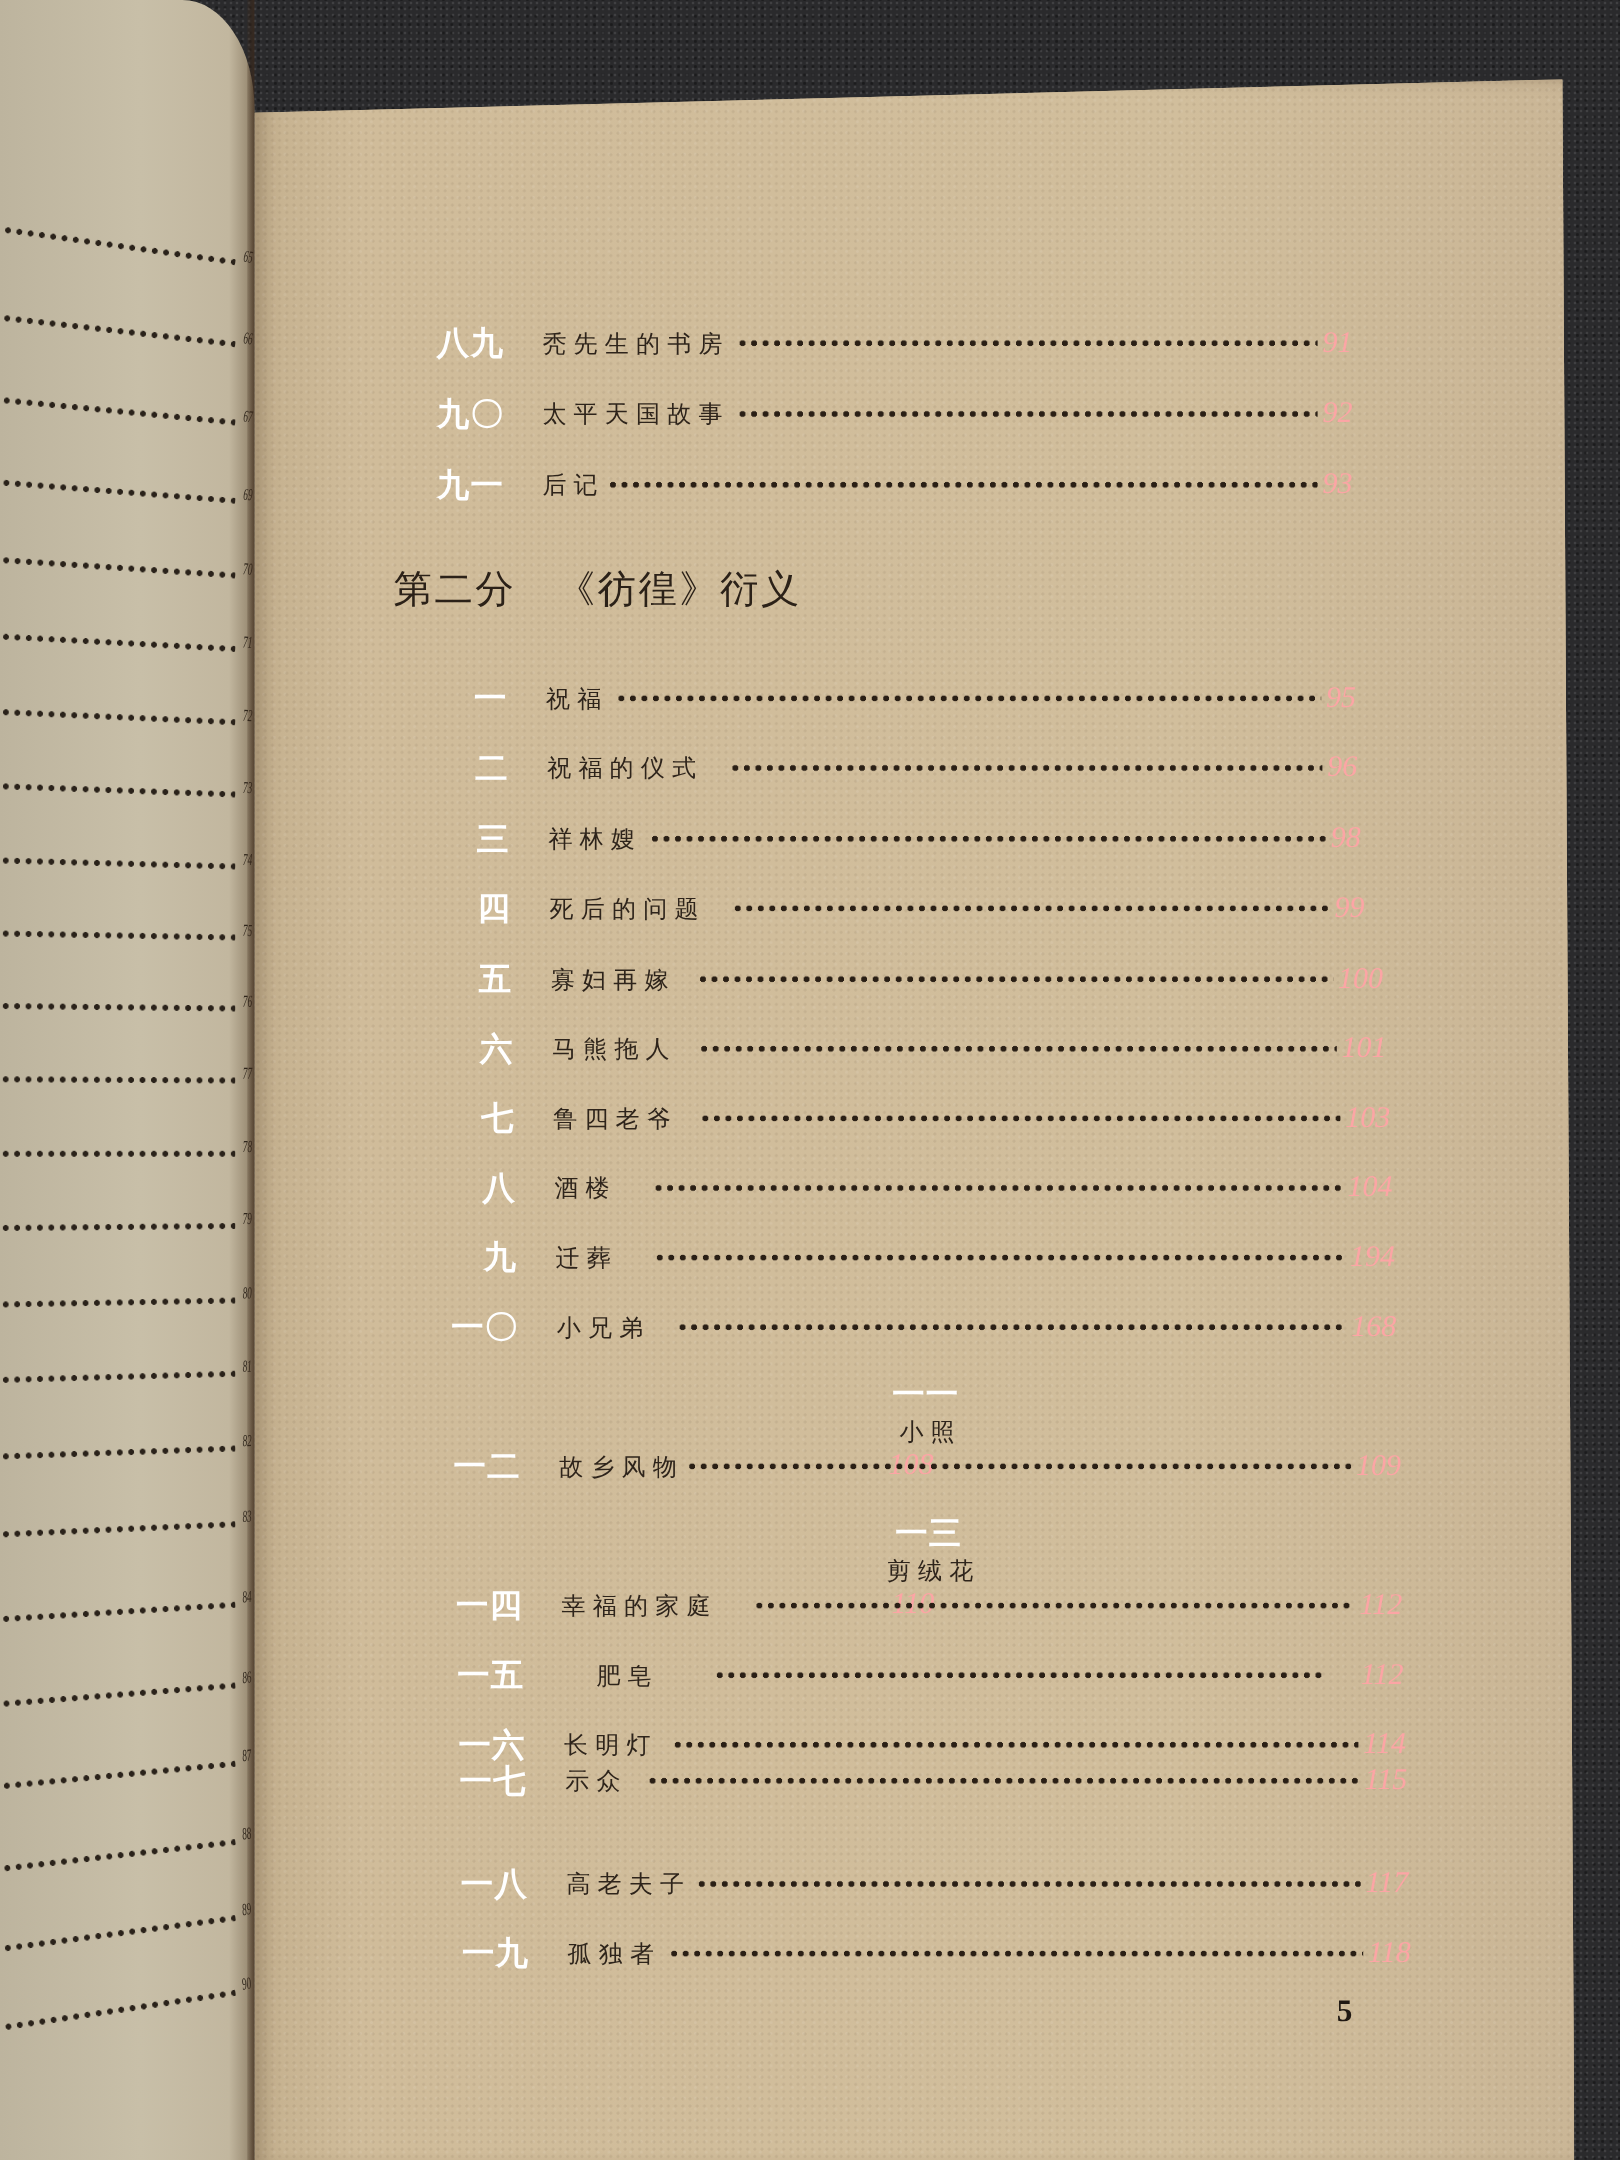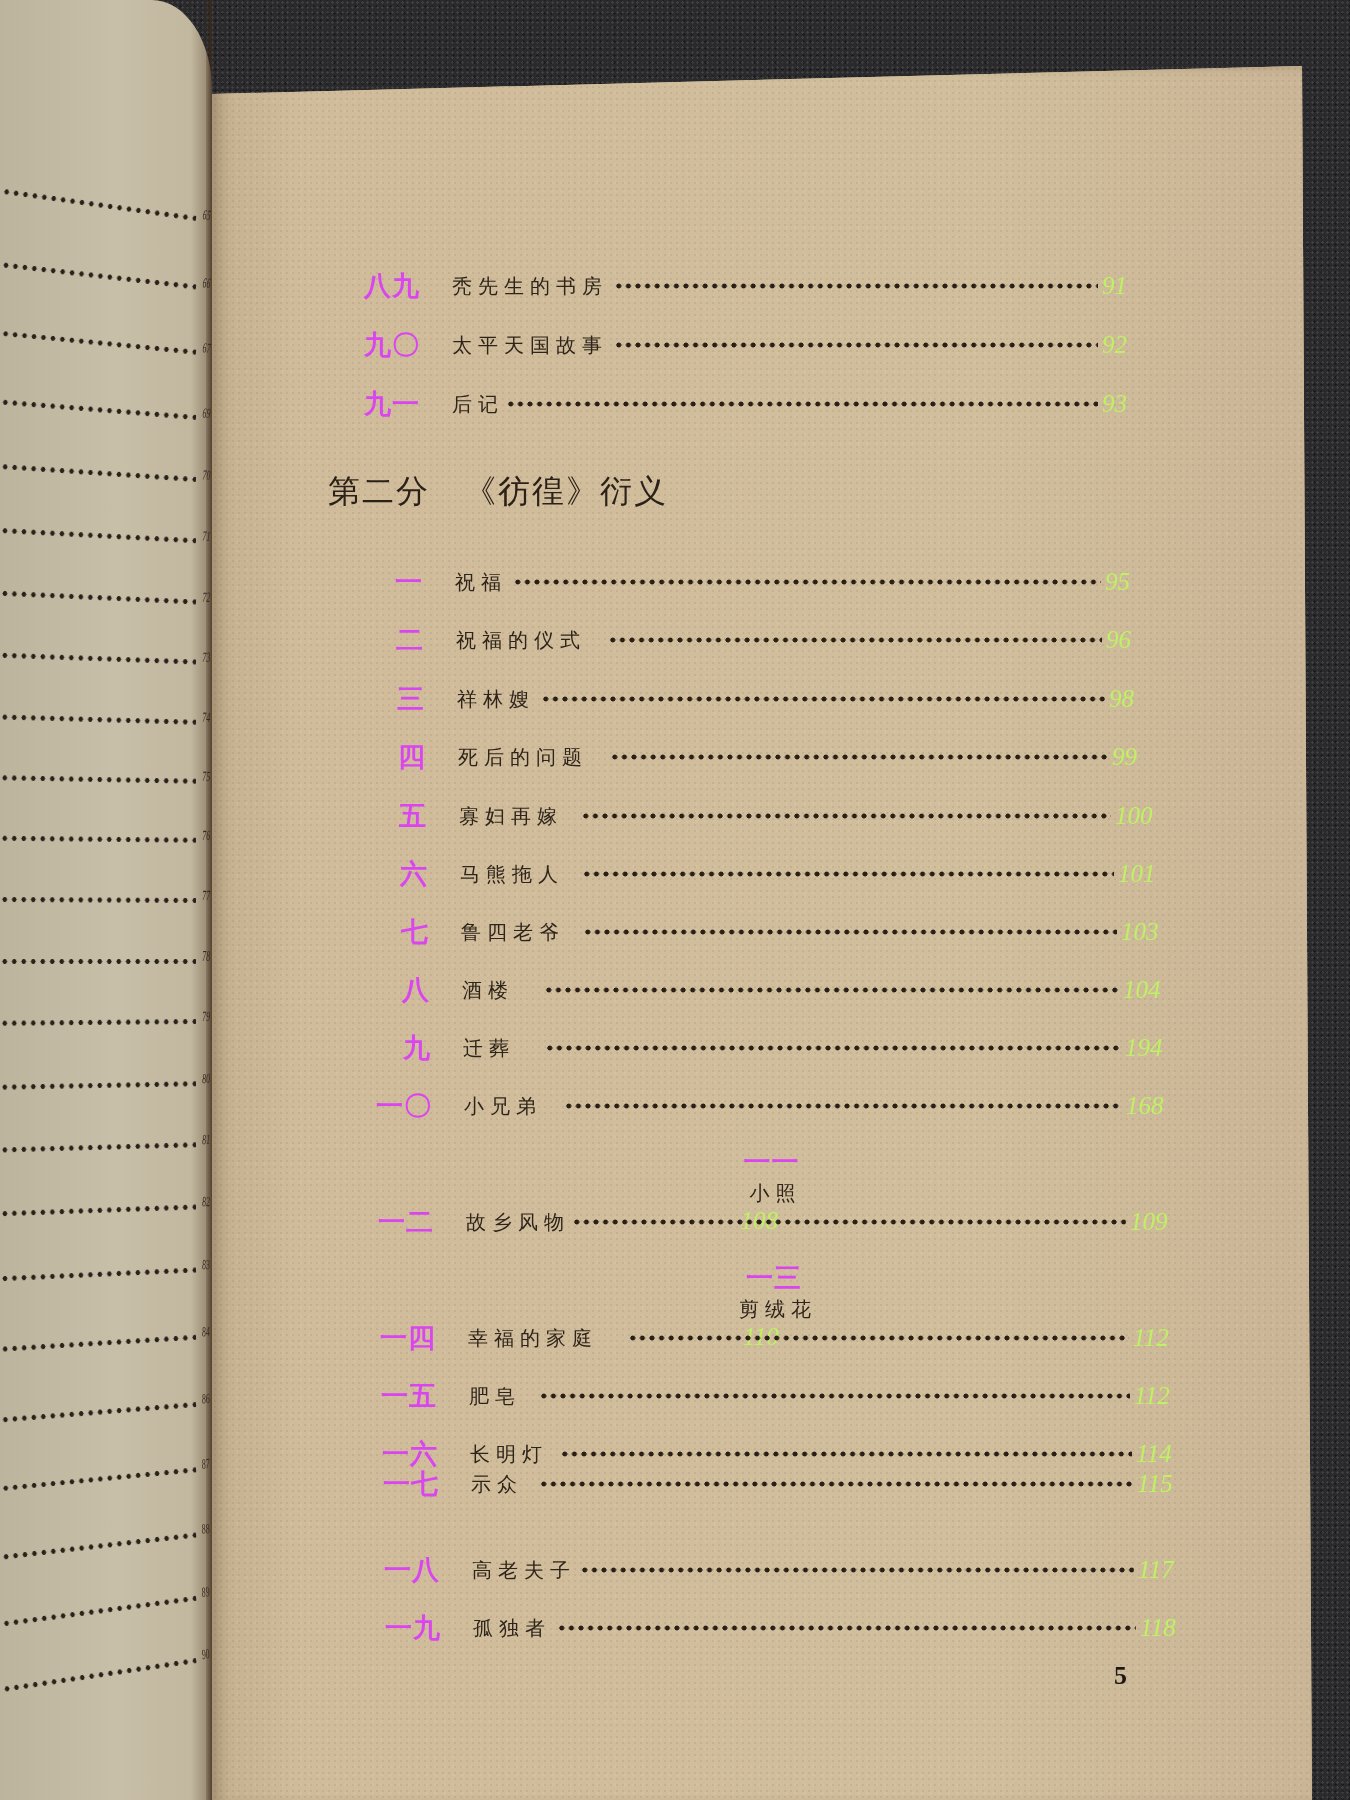--- a/index.html
+++ b/index.html
@@ -49,34 +49,34 @@
     background-position: 0 0, 3px 4px, 0 0;
     clip-path: polygon(0 28px, 1090px 0, 1100px 1740px, 0 1740px);
     box-shadow: inset 8px 0 12px rgba(80,60,40,0.25);
   }
   .toc-row {
     position: absolute; height: 40px; display: flex; align-items: center;
     color: #2b2118;
   }
   .num {
     font-family: "DejaVu Sans", sans-serif; font-weight: bold; font-size: 27px;
-    text-align: right; width: 80px; letter-spacing: 1px; color: #d946ef;
+    text-align: right; width: 80px; letter-spacing: 1px; color: #ffffff;
   }
   .title {
     font-family: "DejaVu Sans", sans-serif; font-size: 20px; letter-spacing: 6px;
     margin-left: 32px; white-space: nowrap; color: #2e241b;
   }
   .leader {
     flex: 1; height: 6px; margin: 0 4px 0 6px; align-self: center;
     background-image: radial-gradient(circle, #2a1f15 2.3px, transparent 2.7px);
     background-size: 9.6px 6px; background-repeat: repeat-x;
   }
   .page {
     font-family: "Liberation Serif", serif; font-style: italic; font-size: 25px;
-    color: #bef264; min-width: 38px; text-align: left;
+    color: #fca5a5; min-width: 38px; text-align: left;
   }
   .section-heading {
     position: absolute; left: 328px; top: 470px;
     font-family: "DejaVu Sans", sans-serif; font-size: 32px; color: #2b2118;
     letter-spacing: 2px; display: flex; gap: 34px;
   }
   .page-number {
     position: absolute; left: 1114px; top: 1661px;
     font-family: "Liberation Serif", serif; font-weight: bold; font-size: 26px; color: #1f1812;
   }
@@ -286,21 +286,21 @@
   <span class="title">剪绒花</span>
   <span class="leader"></span>
   <span class="page">110</span>
 </div>
 <div class="toc-row" style="left:356px;top:1318px;width:815px;">
   <span class="num">一四</span>
   <span class="title">幸福的家庭</span>
   <span class="leader" style="margin-left:30px;"></span>
   <span class="page">112</span>
 </div>
-<div class="toc-row" style="left:357px;top:1376px;width:815px;">
+<div class="toc-row" style="left:357px;top:1376px;width:815px;gap:28px;">
   <span class="num">一五</span>
   <span class="title">肥皂</span>
   <span class="leader" style="margin-left:18px;"></span>
   <span class="page">112</span>
 </div>
 <div class="toc-row" style="left:358px;top:1434px;width:816px;">
   <span class="num">一六</span>
   <span class="title">长明灯</span>
   <span class="leader" style="margin-left:12px;"></span>
   <span class="page">114</span>

